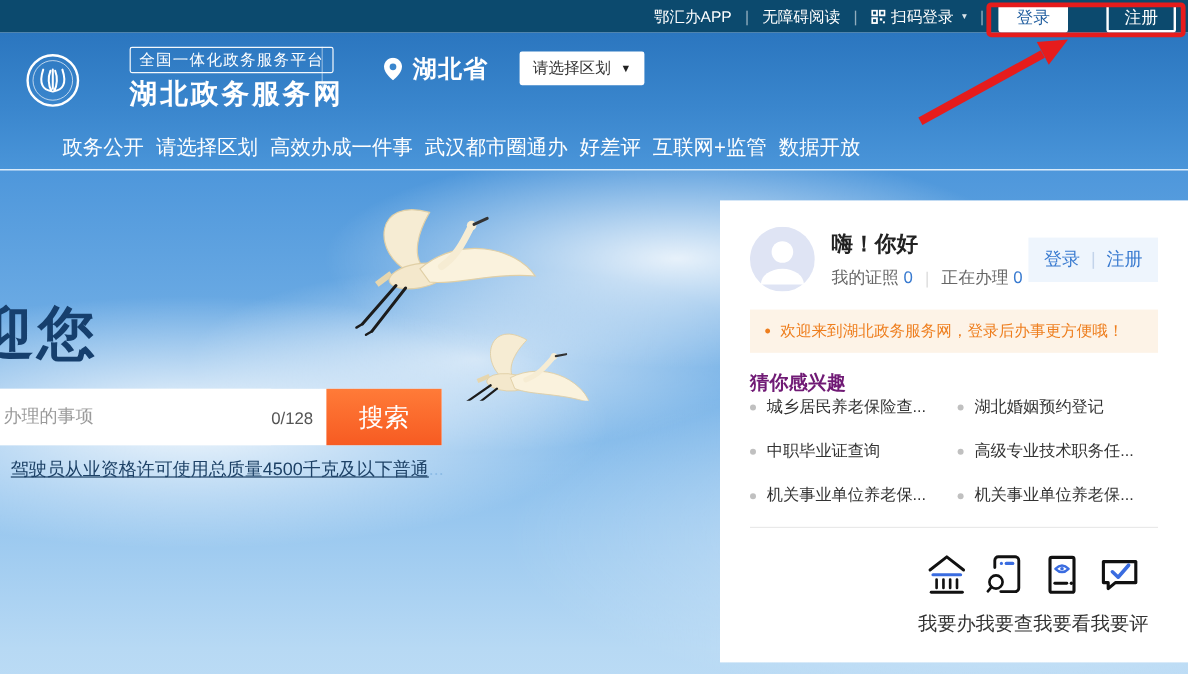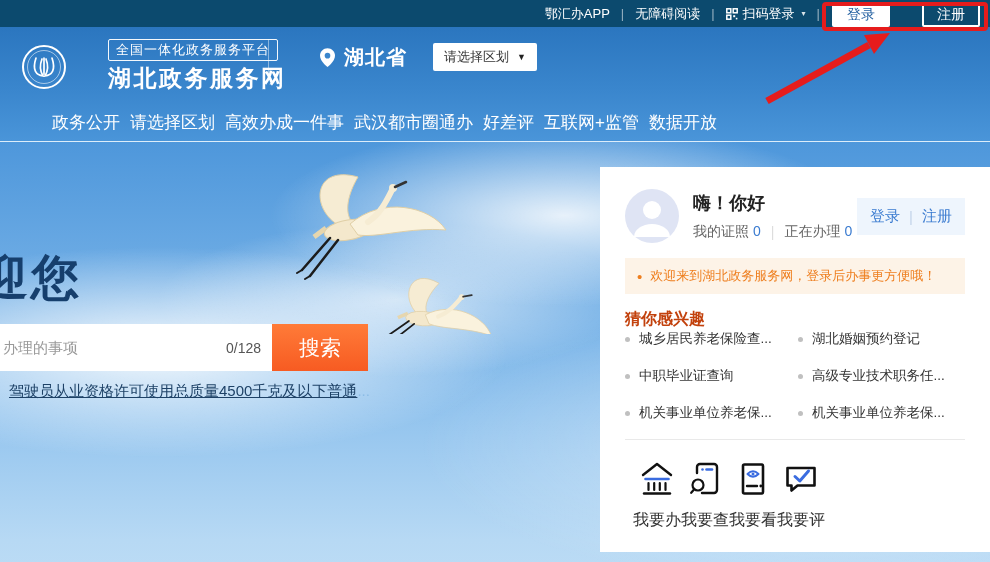--- a/index.html
+++ b/index.html
@@ -88,29 +88,29 @@
   .stats { margin-top: 8px; font-size: 14px; color: #666; display: flex; align-items: center; }
   .stat b { color: #3a7bd0; font-weight: normal; margin-left: 4px; }
   .stat-sep { color: #ddd; margin: 0 10px; }
   .login-box { margin-left: auto; background: #eef5fd; padding: 9px 13px; font-size: 15px;
                display: flex; align-items: center; gap: 9px; }
   .login-box a { color: #3a7bd0; text-decoration: none; cursor: pointer; }
   .login-box .lb-sep { color: #c3d4ea; }
   .notice { margin-top: 15px; background: #fdf3e7; color: #ee7e1e; font-size: 13px;
             padding: 9px 12px; display: flex; align-items: center; gap: 8px; }
   .notice-bullet { font-size: 15px; line-height: 1; }
-  .sec-title { margin-top: 15px; font-size: 16px; font-weight: bold; color: #c2410c; }
+  .sec-title { margin-top: 15px; font-size: 16px; font-weight: bold; color: #701a75; }
   .interest-grid { display: grid; grid-template-columns: 1fr 1fr;
                    row-gap: 19px; column-gap: 6px; }
   .interest-link { font-size: 13.5px; color: #333; text-decoration: none; display: flex;
                    align-items: center; cursor: pointer; white-space: nowrap; }
   .interest-link::before { content: ""; width: 5px; height: 5px; border-radius: 50%;
                            background: #c0c0c0; margin-right: 9px; flex: 0 0 5px; }
   .panel-divider { margin-top: 17px; border-top: 1px solid #e9e9e9; }
-  .actions { margin-top: 19px; display: flex; justify-content: flex-start; padding: 0 8px; }
+  .actions { margin-top: 19px; display: flex; justify-content: flex-end; padding: 0 8px; }
   .action { display: flex; flex-direction: column; align-items: center; cursor: pointer; }
   .action-label { margin-top: 11px; font-size: 16px; color: #333; }
 </style>
 </head>
 <body>
 
 <div class="page">
 
   <div class="topbar">
     <div class="topbar-links">

